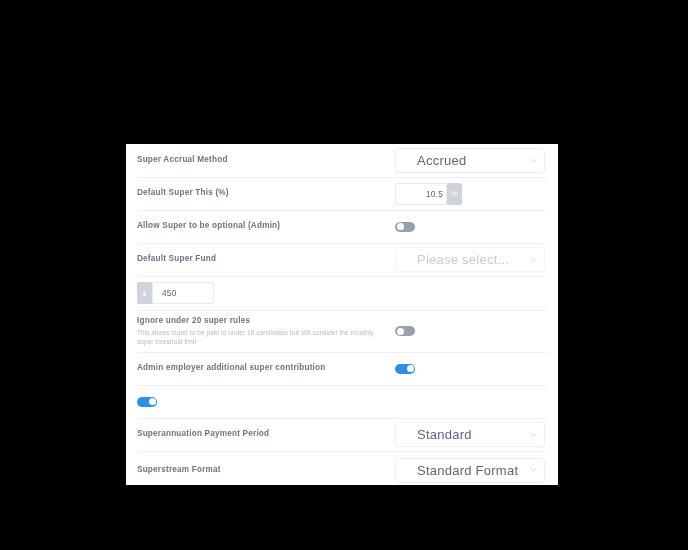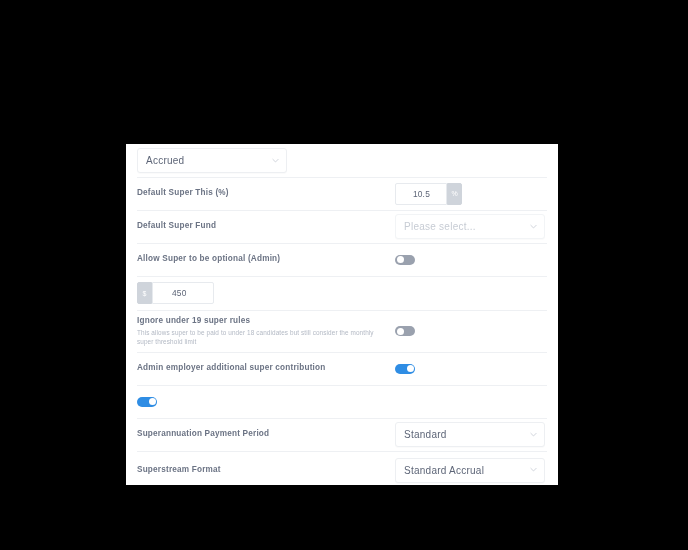--- a/index.html
+++ b/index.html
@@ -87,23 +87,24 @@
     background: #ffffff;
     border: 1px solid #edeff2;
     border-radius: 3px;
     display: flex;
     align-items: center;
     padding: 0 8px;
     box-sizing: border-box;
     box-shadow: 0 1px 1px rgba(20, 30, 50, 0.02);
   }
   .select .value {
-    font-size: 10px;
+    font-size: 13px;
     color: #5d6577;
     letter-spacing: 0.25px;
+    margin-left: 13px;
   }
   .select.placeholder {
     border-color: #f2f4f6;
   }
   .select.placeholder .value {
     color: #c7ccd4;
   }
   .chev {
     position: absolute;
     right: 7px;
@@ -140,31 +141,31 @@
     justify-content: center;
     width: 15px;
     box-sizing: border-box;
     border: 1px solid #cfd4db;
   }
 
   
   .rate-field {
     width: 52px;
     justify-content: flex-end;
-    padding-right: 16px;
+    padding-right: 3px;
     border-radius: 2px 0 0 2px;
   }
   .rate-suffix { border-radius: 0 2px 2px 0; }
 
   
   .money-prefix { border-radius: 2px 0 0 2px; }
   .money-field {
     width: 62px;
     justify-content: flex-start;
-    padding-left: 19px;
+    padding-left: 9px;
     border-radius: 0 2px 2px 0;
     border-left: none;
   }
 
   
   .toggle {
     width: 20px;
     height: 10px;
     border-radius: 6px;
     position: relative;
@@ -182,20 +183,23 @@
   .toggle.off .knob { left: 1.5px; }
   .toggle.on { background: #2f8de4; }
   .toggle.on .knob { right: 1.5px; }
 </style>
 </head>
 <body>
 
 <div id="stage">
   <div id="panel">
       <div class="row" style="height:33px">
+        <div class="label-col">
+          <div class="label">Super Accrual Method</div>
+        </div>
         <div class="control-col">
           <div class="select">
             <span class="value">Accrued</span>
             <span class="chev">
               <svg viewBox="0 0 10 10">
                 <path d="M1.2 3.3 L5 7.1 L8.8 3.3" fill="none" stroke="#c3c8d1" stroke-width="1.1" stroke-linecap="round" stroke-linejoin="round"></path>
               </svg>
             </span>
           </div>
         </div>
@@ -206,54 +210,54 @@
         </div>
         <div class="control-col">
           <div class="affix-group">
             <span class="field rate-field">10.5</span>
             <span class="affix rate-suffix">%</span>
           </div>
         </div>
       </div>
       <div class="row" style="height:33px">
         <div class="label-col">
+          <div class="label">Allow Super to be optional (Admin)</div>
+        </div>
+        <div class="control-col">
+          <span class="toggle off">
+            <span class="knob"></span>
+          </span>
+        </div>
+      </div>
+      <div class="row" style="height:33px">
+        <div class="label-col">
           <div class="label">Default Super Fund</div>
         </div>
         <div class="control-col">
           <div class="select placeholder">
             <span class="value">Please select...</span>
             <span class="chev">
               <svg viewBox="0 0 10 10">
                 <path d="M1.2 3.3 L5 7.1 L8.8 3.3" fill="none" stroke="#c3c8d1" stroke-width="1.1" stroke-linecap="round" stroke-linejoin="round"></path>
               </svg>
             </span>
           </div>
         </div>
       </div>
-      <div class="row" style="height:33px">
-        <div class="label-col">
-          <div class="label">Allow Super to be optional (Admin)</div>
-        </div>
-        <div class="control-col">
-          <span class="toggle off">
-            <span class="knob"></span>
-          </span>
-        </div>
-      </div>
       <div class="row" style="height:34px">
         <div class="control-col">
           <div class="affix-group">
             <span class="affix money-prefix">$</span>
             <span class="field money-field">450</span>
           </div>
         </div>
       </div>
       <div class="row" style="height:42px">
         <div class="label-col">
-          <div class="label">Ignore under 19 super rules</div>
+          <div class="label">Ignore under 20 super rules</div>
           <div class="sublabel">This allows super to be paid to under 18 candidates but still consider the monthly super threshold limit</div>
         </div>
         <div class="control-col">
           <span class="toggle off">
             <span class="knob"></span>
           </span>
         </div>
       </div>
       <div class="row" style="height:33px">
         <div class="label-col">
@@ -286,21 +290,21 @@
             </span>
           </div>
         </div>
       </div>
       <div class="row" style="height:38px">
         <div class="label-col">
           <div class="label">Superstream Format</div>
         </div>
         <div class="control-col">
           <div class="select">
-            <span class="value">Standard Accrual</span>
+            <span class="value">Standard Format</span>
             <span class="chev">
               <svg viewBox="0 0 10 10">
                 <path d="M1.2 3.3 L5 7.1 L8.8 3.3" fill="none" stroke="#c3c8d1" stroke-width="1.1" stroke-linecap="round" stroke-linejoin="round"></path>
               </svg>
             </span>
           </div>
         </div>
       </div>
     </div>
 </div>

